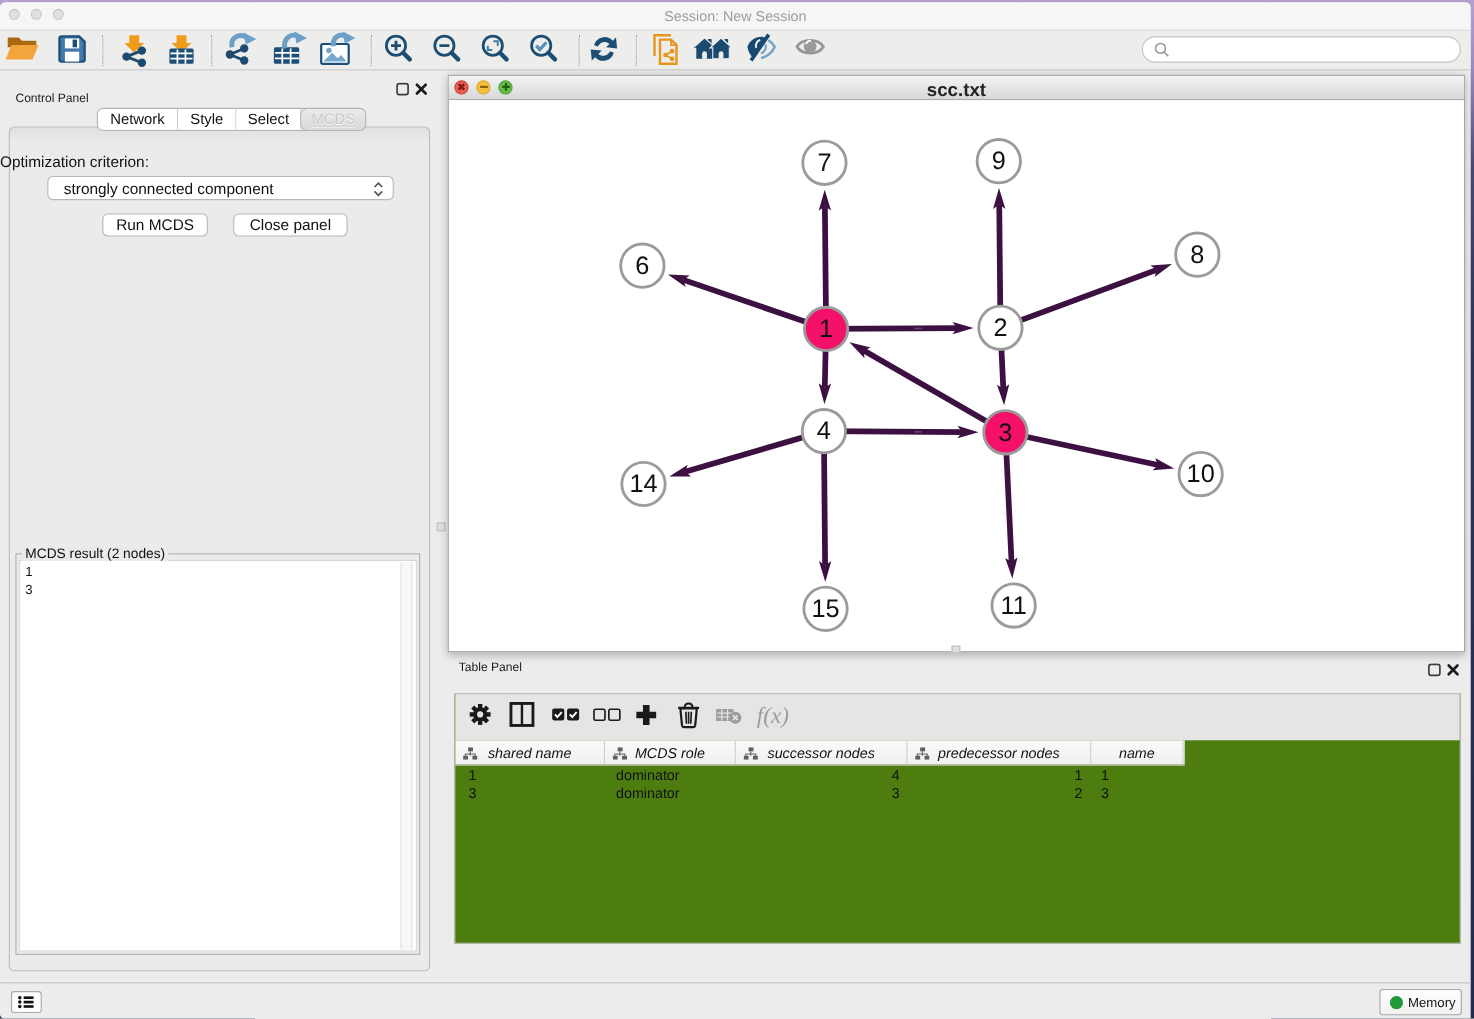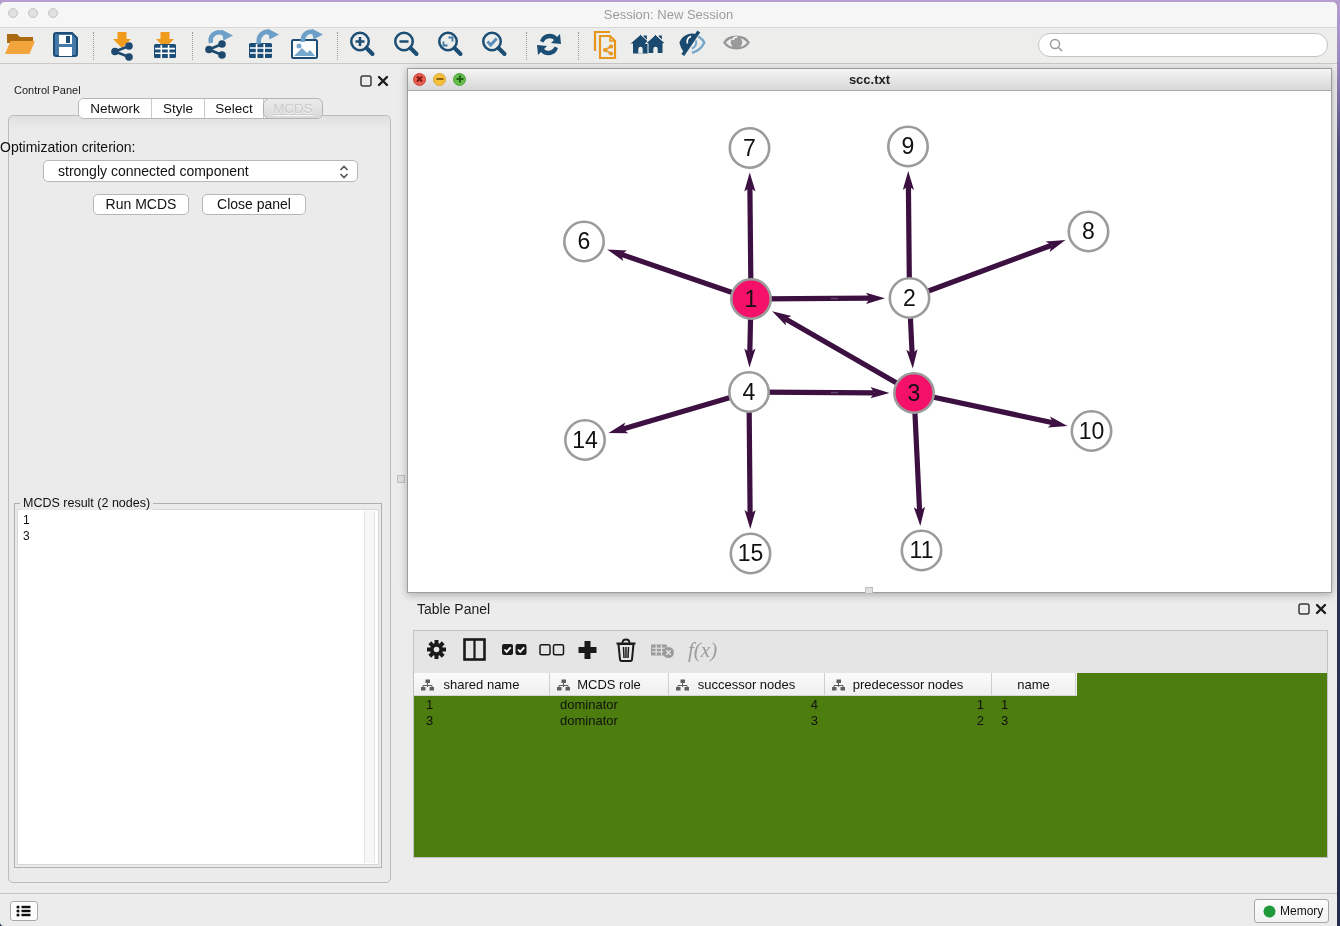--- a/index.html
+++ b/index.html
@@ -27,28 +27,28 @@
 #optlabel { position:absolute; left:0; top:137px; width:399px; text-align:left; font-size:14px; color:#111; }
 #dropdown { position:absolute; left:43px; top:158px; width:315px; height:22px; background:#fff; border:1px solid #b7b7b7; border-radius:5px; font-size:14px; color:#111; line-height:20px; padding-left:14px; }
 .btn { position:absolute; height:21px; background:#fff; border:1px solid #b7b7b7; border-radius:5px; font-size:14px; color:#111; text-align:center; line-height:19px; }
 #groupbox { position:absolute; left:14px; top:501px; width:368px; height:365px; border:1px solid #b0b0b0; }
 #grouptitle { position:absolute; left:20px; top:494px; background:#eaeaea; padding:0 3px; font-size:12.5px; color:#111; z-index:5; }
 #gtext { position:absolute; left:17px; top:507px; width:362px; height:356px; background:#fff; border:1px solid #d6d6d6; font-size:12px; color:#111; line-height:16px; padding:2px 0 0 5px; }
 #gscroll { position:absolute; right:3px; top:1px; width:11px; height:352px; background:#f7f7f7; border-left:1px solid #e2e2e2; border-right:1px solid #e2e2e2; }
 
 #netwin { position:absolute; left:407px; top:66px; width:925px; height:525px; background:#fff; border:1px solid #9e9e9e; box-shadow:0 2px 8px rgba(0,0,0,0.28); }
 #nettitle { position:absolute; left:0; top:0; width:100%; height:22px; background:linear-gradient(#f4f4f4,#d8d8d8); border-bottom:1px solid #ababab; }
-#nettitle .t { position:absolute; top:3px; left:0; width:100%; text-align:center; font-size:13px; font-weight:bold; color:#222; }
+#nettitle .t { position:absolute; top:3px; left:0; width:100%; text-align:center; font-size:17px; font-weight:bold; color:#222; }
 .tl { position:absolute; top:3.5px; width:13px; height:13px; border-radius:50%; }
 
-#tp-title { position:absolute; left:417px; top:599px; font-size:14px; color:#1c1c1c; }
+#tp-title { position:absolute; left:417px; top:599px; font-size:11px; color:#1c1c1c; }
 #tablebox { position:absolute; left:413px; top:628px; width:915px; height:228px; border:1px solid #c2c2c2; background:#4d7c0f; }
 #tabletoolbar { position:absolute; left:0; top:0; width:913px; height:42px; background:#e5e5e5; }
 #thead { position:absolute; left:0; top:42px; width:663px; height:23px; background:linear-gradient(#fafafa,#efefef); border-bottom:1px solid #d4d4d4; display:flex; }
-#thead .hc { position:relative; height:100%; border-right:1px solid #cfcfcf; display:flex; align-items:center; justify-content:center; font-size:13px; color:#111; }
+#thead .hc { position:relative; height:100%; border-right:1px solid #cfcfcf; display:flex; align-items:center; justify-content:center; font-size:13px; color:#111;font-style:italic; }
 #thead .hc .hicon { position:absolute; left:7px; top:6px; }
 .trow { position:absolute; font-size:13px; color:#111; }
 
 #statussep { position:absolute; left:0; top:891px; width:1337px; border-top:1px solid #c4c4c4; }
 #membtn { position:absolute; left:1254px; top:897px; width:75px; height:24px; background:linear-gradient(#fdfdfd,#f2f2f2); border:1px solid #a8a8a8; border-radius:3px; font-size:12px; color:#111; }
 #listbtn { position:absolute; left:10px; top:899px; width:28px; height:20px; background:#fdfdfd; border:1px solid #a9a9a9; border-radius:3px; }
 .grip { position:absolute; width:8px; height:8px; background:#e0e0e0; border:1px solid #bdbdbd; }
 </style>
 </head>
 <body>
@@ -205,35 +205,35 @@
       </svg>
     </div>
   </div>
 
   <div id="cp-title">Control Panel</div>
   <svg class="abs" style="left:360px; top:73px;" width="32" height="13">
     <rect x="1" y="1" width="10" height="10" rx="2" fill="none" stroke="#3a3a3a" stroke-width="1.5"></rect>
     <path d="M19 2 L27 10 M27 2 L19 10" stroke="#1c1c1c" stroke-width="2.4" stroke-linecap="round"></path>
   </svg>
   <div id="cp-box"></div>
-  <div class="seg" style="left:78px; top:96px;">
+  <div class="seg" style="left:88px; top:96px;">
     <div style="width:73px;">Network</div>
     <div style="width:53px;">Style</div>
     <div style="width:59px;">Select</div>
     <div class="sel" style="width:58px;text-decoration:underline;">MCDS</div>
   </div>
   <div id="optlabel">Optimization criterion:</div>
   <div id="dropdown">strongly connected component
     <svg width="10" height="14" style="position:absolute; right:8px; top:4px;">
       <path d="M1.5 5 L5 1.5 L8.5 5" stroke="#555" stroke-width="1.6" fill="none"></path>
       <path d="M1.5 9 L5 12.5 L8.5 9" stroke="#555" stroke-width="1.6" fill="none"></path>
     </svg>
   </div>
   <div class="btn" style="left:93px; top:192px; width:96px;">Run MCDS</div>
-  <div class="btn" style="left:202px; top:192px; width:104px;">Close panel</div>
+  <div class="btn" style="left:212px; top:192px; width:104px;">Close panel</div>
   <div id="grouptitle">MCDS result (2 nodes)</div>
   <div id="groupbox"></div>
   <div id="gtext">1<br>3<div id="gscroll"></div></div>
   <div class="grip" style="left:397px; top:473px;"></div>
 
   <div id="netwin">
     <div id="nettitle">
       <div class="tl" style="left:5px; background:#ea5b52; border:1px solid #cf4236;"></div>
       <div class="tl" style="left:25px; background:#f6c03c; border:1px solid #dda733;"></div>
       <div class="tl" style="left:45px; background:#66bd4c; border:1px solid #4ea43a;"></div>

